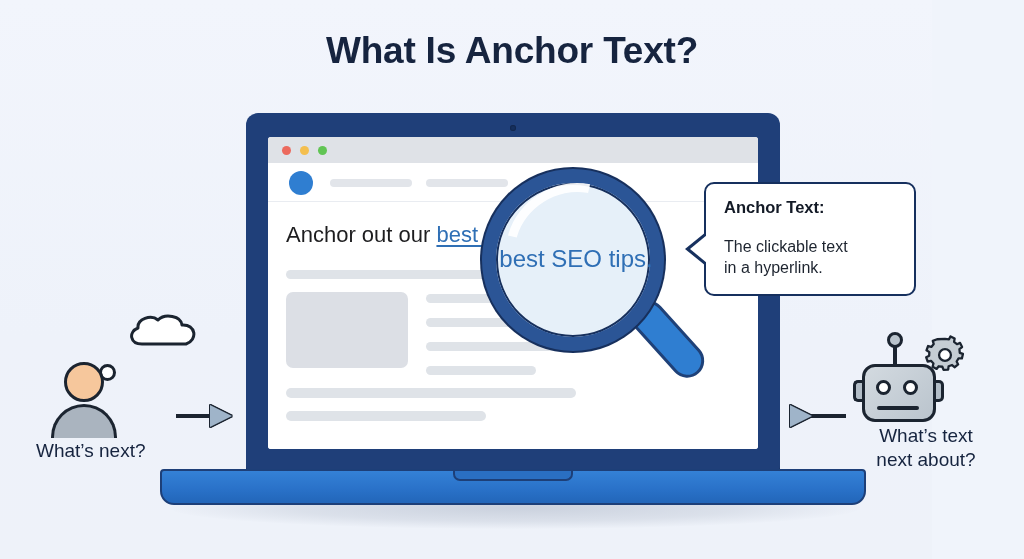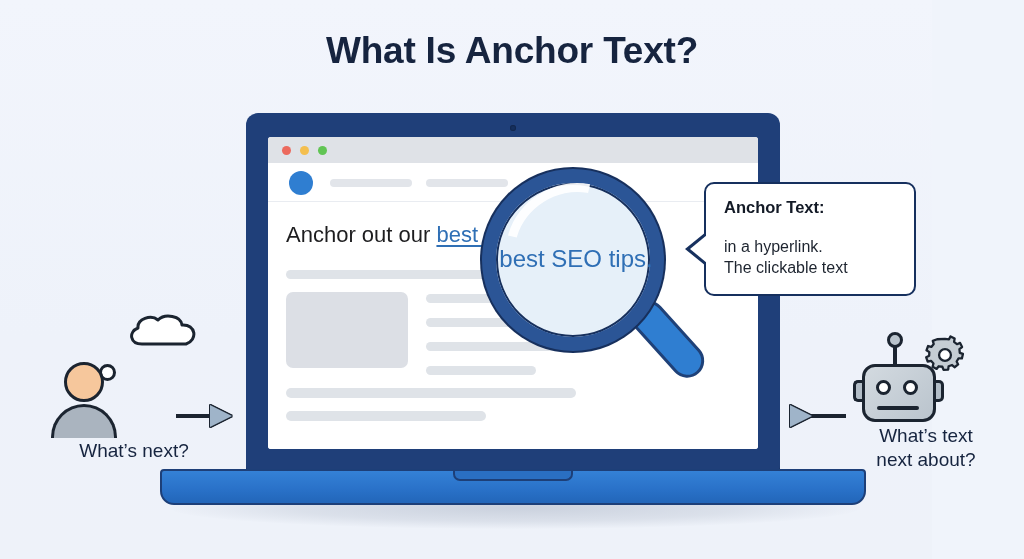--- a/index.html
+++ b/index.html
@@ -344,24 +344,24 @@
     width: 66px;
     height: 34px;
     border-radius: 34px 34px 0 0;
     background: #aab4bf;
     border: 3.5px solid #1b2430;
     border-bottom: none;
     box-sizing: border-box;
   }
   .label-left {
     position: absolute;
-    left: 8px;
+    left: 0px;
     top: 128px;
     width: 180px;
-    text-align: center;
+    text-align: left;
     font-size: 19px;
     color: #16243f;
   }
   .arrow-right {
     position: absolute;
     left: 176px;
     top: 405px;
     width: 56px;
     height: 22px;
   }
@@ -557,22 +557,22 @@
     <div class="mag-lens-text">
       <div class="mag-shine"></div>
       <div class="mag-link">best SEO tips.</div>
     </div>
   </div>
 
   <div class="callout">
     <span class="callout-arrow"></span>
     <span class="callout-arrow-inner"></span>
     <div class="callout-title">Anchor Text:</div>
+    <div class="callout-line">The clickable text</div>
     <div class="callout-line">in a hyperlink.</div>
-    <div class="callout-line">The clickable text</div>
   </div>
 
   <div class="person-group">
     <svg class="bubble-big" viewBox="0 0 76 48">
       <path d="M18 30 C6 30 4 18 14 14 C13 5 27 0 34 6 C41 -1 57 2 58 11 C72 10 74 26 62 30 Z" fill="#ffffff" stroke="#1b2430" stroke-width="3" stroke-linejoin="round"></path>
     </svg>
     <span class="bubble-dot bd1"></span>
     <span class="bubble-dot bd2"></span>
     <div class="head"></div>
     <div class="torso"></div>

